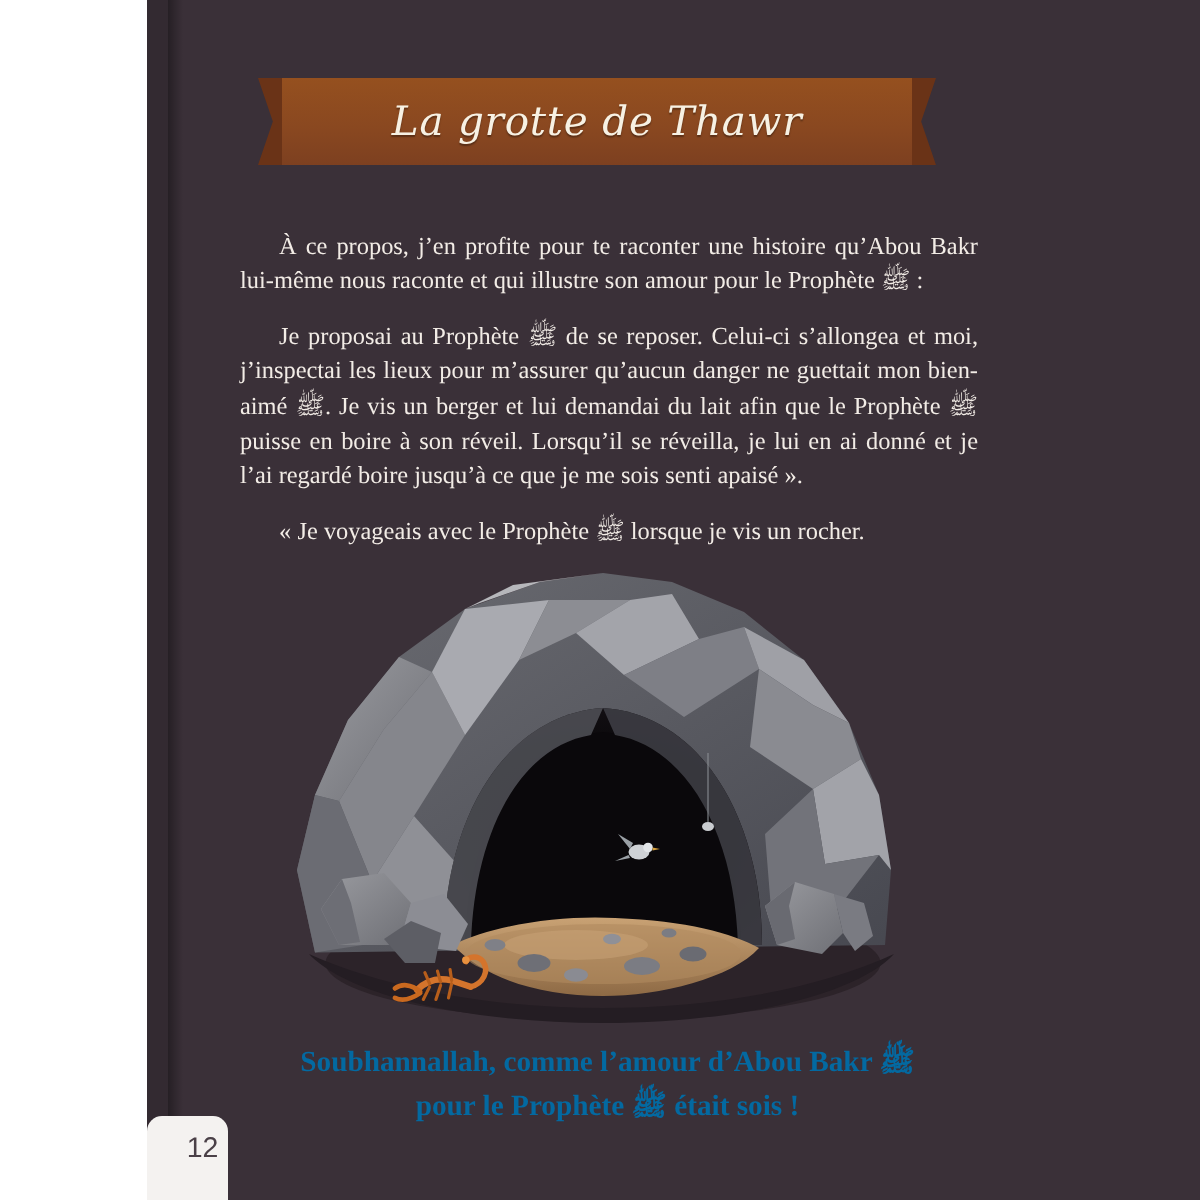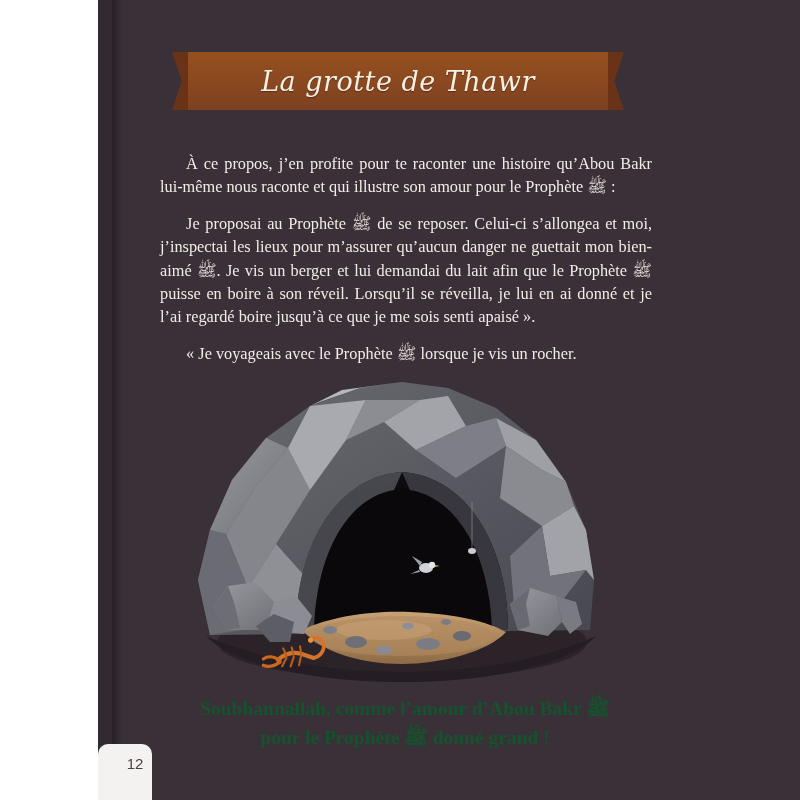--- a/index.html
+++ b/index.html
@@ -107,21 +107,21 @@
     height: 360px;
   }
 
   
   .caption {
     position: absolute;
     left: 150px;
     top: 694px;
     width: 510px;
     text-align: center;
-    color: #14532d;
+    color: #0369a1;
     font-size: 19.5px;
     font-weight: bold;
     line-height: 1.5;
     font-family: "Liberation Serif", serif;
   }
 
   
   .page-tab {
     position: absolute;
     left: 98px;
@@ -131,21 +131,21 @@
     background: #f4f2f0;
     border-radius: 10px 10px 0 0;
   }
   .page-num {
     position: absolute;
     left: 98px;
     top: 755px;
     width: 74px;
     text-align: center;
     color: #4a4047;
-    font-size: 15px;
+    font-size: 19px;
     font-family: "Liberation Sans", sans-serif;
   }
 </style>
 </head>
 <body>
 
 <div id="page">
 
   <div class="page-bg"></div>
   <div class="binding"></div>
@@ -257,19 +257,19 @@
         <path d="M-7 2 L-16 6 L-6 4 Z" fill="#9aa0a6"></path>
       </g>
 
       <line x1="302" y1="172" x2="302" y2="218" stroke="#8b8f94" stroke-width="1" opacity="0.7"></line>
       <ellipse cx="302" cy="221" rx="4" ry="3" fill="#c9ccd0"></ellipse>
     </svg>
   </div>
 
   <div class="caption">
     <div>Soubhannallah, comme l’amour d’Abou Bakr ﷺ</div>
-    <div>pour le Prophète ﷺ donné grand !</div>
+    <div>pour le Prophète ﷺ était sois !</div>
   </div>
 
   <div class="page-tab"></div>
   <div class="page-num">12</div>
 
 </div>
 
 </body></html>

